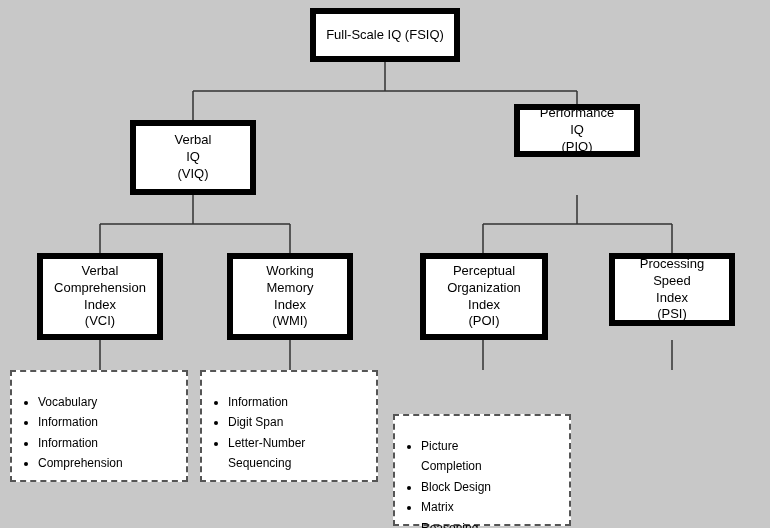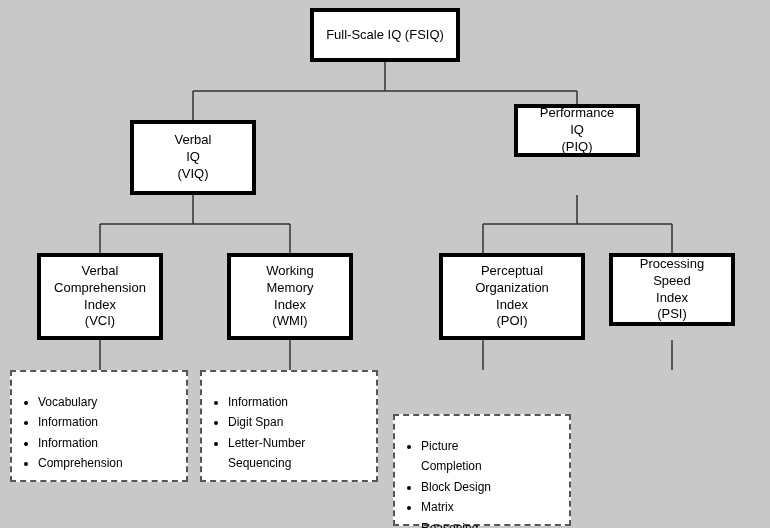--- a/index.html
+++ b/index.html
@@ -24,21 +24,21 @@
       position: absolute;
       top: 0; left: 0;
       width: 770px;
       height: 528px;
       pointer-events: none;
     }
 
     .node {
       position: absolute;
       background: white;
-      border: 4px solid #000000;
+      border: 6px solid #000000;
       text-align: center;
       display: flex;
       align-items: center;
       justify-content: center;
       line-height: 1.3;
       font-size: 13px;
     }
 
     .node-dashed {
       position: absolute;
@@ -100,21 +100,21 @@
   </div>
 
   <div class="node" style="left:37px; top:253px; width:126px; height:87px;">
     <span>Verbal<br>Comprehension<br>Index<br>(VCI)</span>
   </div>
 
   <div class="node" style="left:227px; top:253px; width:126px; height:87px;justify-content:center;">
     <span>Working<br>Memory<br>Index<br>(WMI)</span>
   </div>
 
-  <div class="node" style="left:439px; top:253px; width:146px; height:87px;align-items:center;">
+  <div class="node" style="left:420px; top:253px; width:128px; height:87px;align-items:center;">
     <span>Perceptual<br>Organization<br>Index<br>(POI)</span>
   </div>
 
   <div class="node" style="left:609px; top:253px; width:126px; height:73px;">
     <span>Processing<br>Speed<br>Index<br>(PSI)</span>
   </div>
 
   <div class="node-dashed" style="left:10px; top:370px; width:178px; height:112px;">
     <ul>
       <li>Vocabulary</li>

